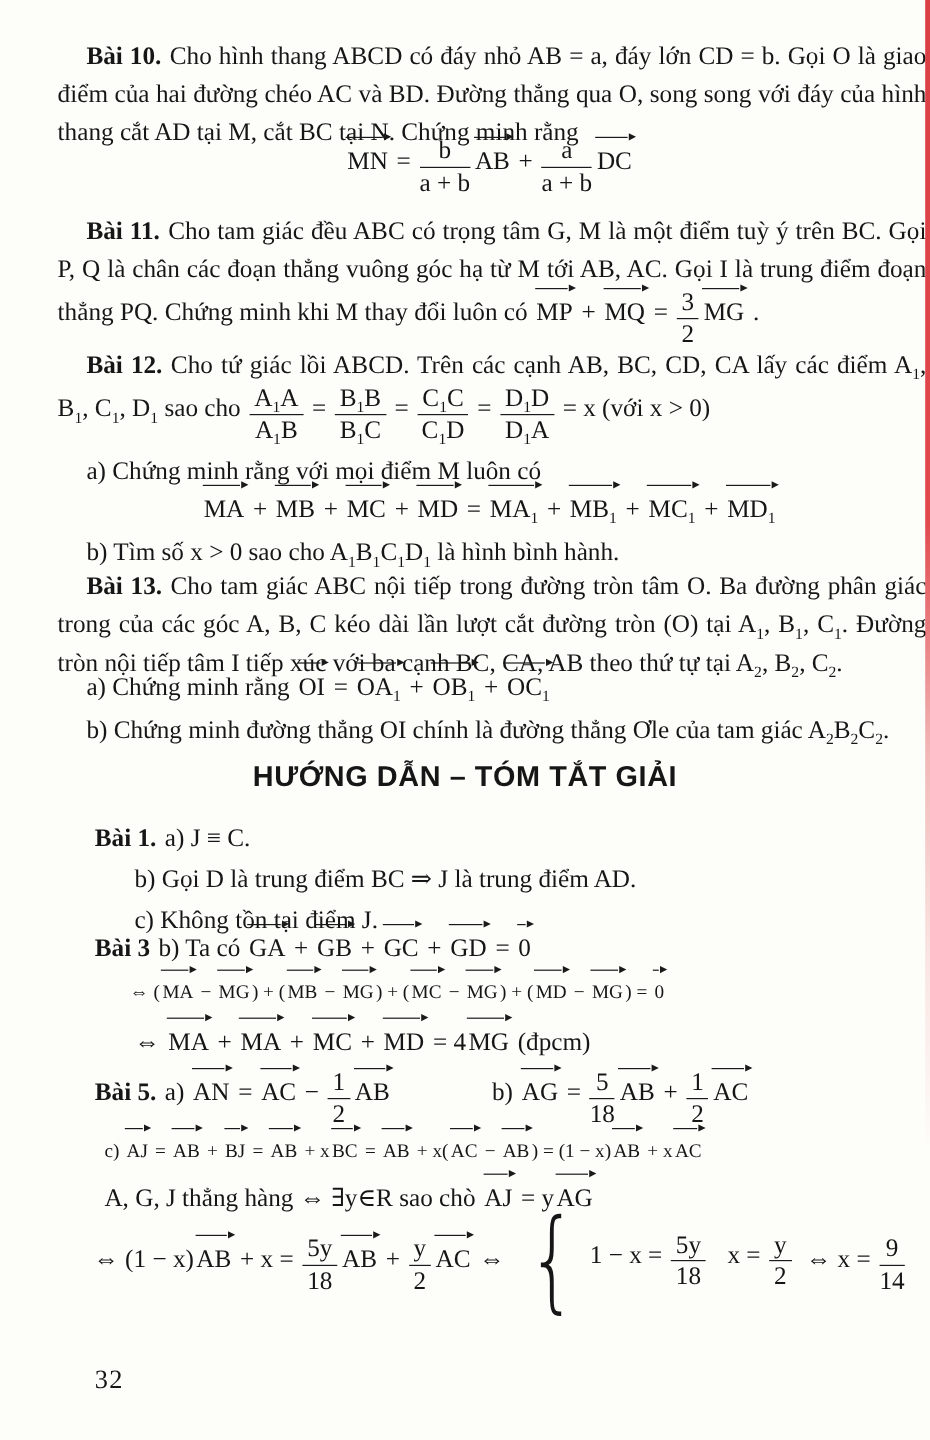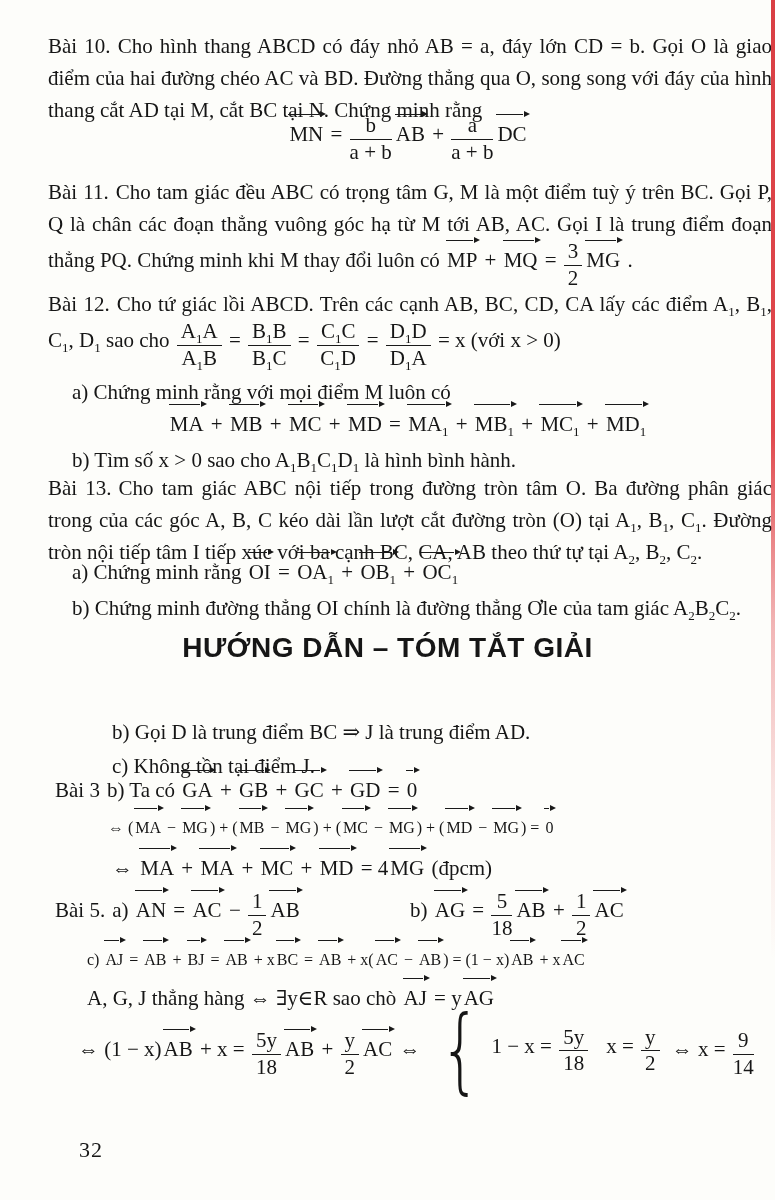--- a/index.html
+++ b/index.html
@@ -9,28 +9,28 @@
     margin:0 auto;
     background:#fdfdfa;
     overflow:hidden;
     font-family:"Liberation Serif","DejaVu Serif",serif;
     color:#161616;
     font-size:21px;
     line-height:32px;
   }
   .blk{position:absolute;}
   .para{width:724px;left:48px;text-align:justify;margin:0;}
-  .lbl{font-weight:normal;margin-right:7px;}
+  .lbl{font-weight:bold;margin-right:7px;margin-left:24px;}
   .center{left:48px;width:720px;text-align:center;}
   .item{white-space:nowrap;}
   .tight{white-space:nowrap;font-size:16px;}
   .heading{
     left:0;width:775px;text-align:center;
     font-family:"Liberation Sans","DejaVu Sans",sans-serif;
-    font-weight:700;font-size:28px;letter-spacing:.5px;line-height:36px;
+    font-weight:700;font-size:24px;letter-spacing:.5px;line-height:36px;
   }
   .pagenum{font-size:22px;letter-spacing:1px;margin-left:24px;}
 
   
   .vec{position:relative;display:inline-block;padding:0 2px;white-space:nowrap;}
   .vec::before{content:"";position:absolute;left:1px;right:6px;top:-4px;border-top:1.5px solid #1a1a1a;}
   .vec::after{content:"";position:absolute;right:-1px;top:-7px;width:0;height:0;
     border-style:solid;border-width:3px 0 3px 6px;
     border-color:transparent transparent transparent #1a1a1a;}
   sub{font-size:.62em;line-height:0;}
@@ -74,20 +74,21 @@
   <div class="blk item" style="top:444px;left:72px">b) Tìm số x &gt; 0 sao cho A<sub>1</sub>B<sub>1</sub>C<sub>1</sub>D<sub>1</sub> là hình bình hành.</div>
 
   <p class="blk para" style="top:472px"><span class="lbl">Bài 13.</span><span>Cho tam giác ABC nội tiếp trong đường tròn tâm O. Ba đường phân giác trong của các góc A, B, C kéo dài lần lượt cắt đường tròn (O) tại A<sub>1</sub>, B<sub>1</sub>, C<sub>1</sub>. Đường tròn nội tiếp tâm I tiếp xúc với ba cạnh  BC, CA, AB theo thứ tự  tại  A<sub>2</sub>, B<sub>2</sub>, C<sub>2</sub>.</span></p>
 
   <div class="blk item" style="top:556px;left:72px">a) Chứng minh rằng  <span class="vec">OI</span> = <span class="vec">OA<sub>1</sub></span> + <span class="vec">OB<sub>1</sub></span> + <span class="vec">OC<sub>1</sub></span></div>
 
   <div class="blk item" style="top:592px;left:72px">b) Chứng minh đường thẳng OI chính là đường thẳng Ơle của tam giác A<sub>2</sub>B<sub>2</sub>C<sub>2</sub>.</div>
 
   <div class="blk heading" style="top:630px">HƯỚNG DẪN – TÓM TẮT GIẢI</div>
 
+  <div class="blk item" style="top:682px;left:55px"><span class="lbl">Bài 1.</span><span>a) J ≡ C.</span></div>
   <div class="blk item" style="top:750px;left:112px">c) Không tồn tại điểm J.</div>
   <div class="blk item" style="top:716px;left:112px">b) Gọi D là trung điểm BC ⇒ J là trung điểm AD.</div>
 
   <div class="blk item" style="top:774px;left:55px"><span class="lbl">Bài 3</span><span>b) Ta có  <span class="vec">GA</span> + <span class="vec">GB</span> + <span class="vec">GC</span> + <span class="vec">GD</span> = <span class="vec">0</span></span></div>
   <div class="blk tight" style="top:812px;left:108px">⇔ (<span class="vec">MA</span> − <span class="vec">MG</span>) + (<span class="vec">MB</span> − <span class="vec">MG</span>) + (<span class="vec">MC</span> − <span class="vec">MG</span>) + (<span class="vec">MD</span> − <span class="vec">MG</span>) = <span class="vec">0</span></div>
   <div class="blk item" style="top:852px;left:112px">⇔ <span class="vec">MA</span> + <span class="vec">MA</span> + <span class="vec">MC</span> + <span class="vec">MD</span> = 4<span class="vec">MG</span>  (đpcm)</div>
 
   <div class="blk" style="top:890px;left:55px;width:700px">
     <span class="item"><span class="lbl">Bài 5.</span><span>a) <span class="vec">AN</span> = <span class="vec">AC</span> − <span class="frac"><span class="fn">1</span><span class="fd">2</span></span><span class="vec">AB</span></span></span>
     <span class="s5b item">b) <span class="vec">AG</span> = <span class="frac"><span class="fn">5</span><span class="fd">18</span></span><span class="vec">AB</span> + <span class="frac"><span class="fn">1</span><span class="fd">2</span></span><span class="vec">AC</span></span>

